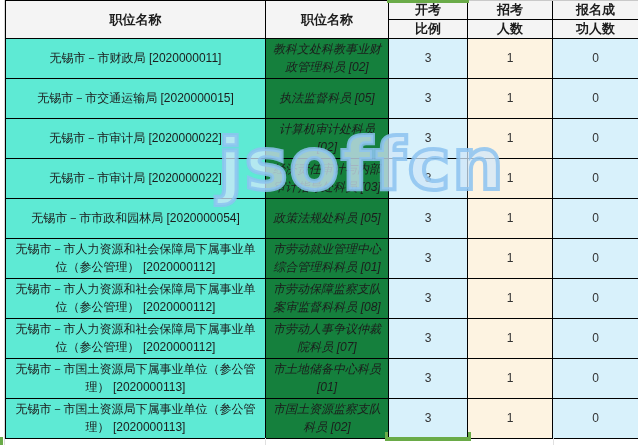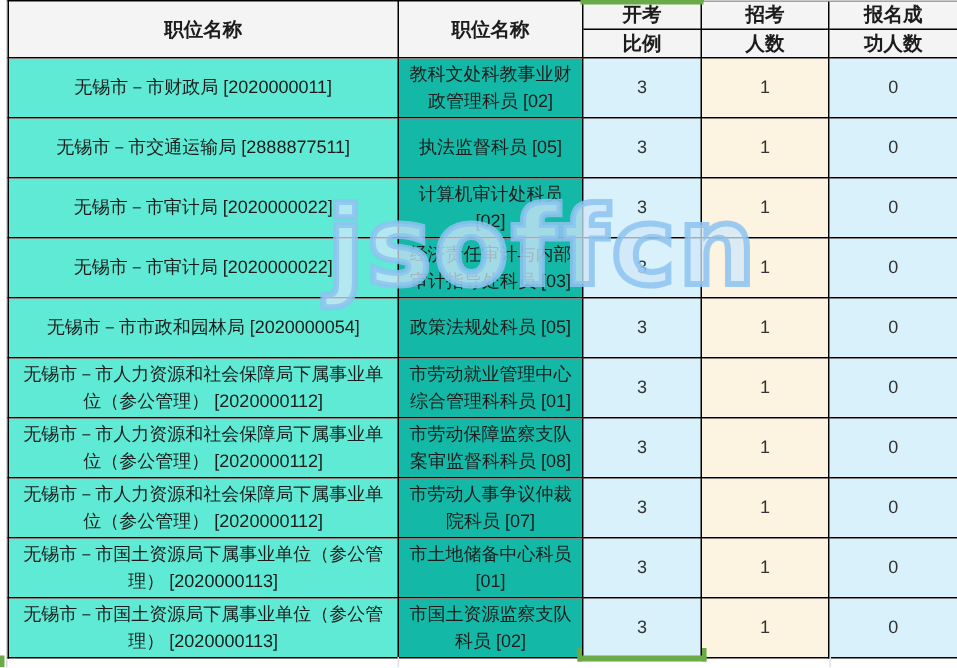--- a/index.html
+++ b/index.html
@@ -16,21 +16,21 @@
     border-collapse:collapse;table-layout:fixed;width:633px;
     border-top:1px solid #9a9a9a;
   }
   th,td{border:1px solid #000;overflow:hidden;}
   thead th{
     background:#f4f4f4;font-weight:bold;font-size:13px;text-align:center;
     height:18px;padding:0 2px;
   }
   tbody td{height:39px;text-align:center;font-size:12px;line-height:1.45;padding:0 4px;}
   td.c0{background:#5eead4;}
-  td.c1{background:#14b8a6;}
+  td.c1{background:#15803d;font-style:italic;}
   td.c2{background:#d8f1fb;font-size:12px;color:#333;}
   td.c3{background:#fdf3e1;font-size:12px;color:#333;}
   td.c4{background:#d8f1fb;font-size:12px;color:#333;}
   
   .green-top{position:absolute;left:387px;top:0;width:82px;height:3px;background:#6aab48;}
   .green-bottom{position:absolute;left:385px;top:437px;width:86px;height:4px;background:#6aab48;}
   .green-nub-l{position:absolute;left:385px;top:432px;width:3px;height:9px;background:#6aab48;}
   .green-nub-r{position:absolute;left:468px;top:432px;width:3px;height:9px;background:#6aab48;}
   .green-corner{position:absolute;left:0;top:437px;width:3px;height:8px;background:#6aab48;}
   .gray-topline{position:absolute;left:469px;top:0;width:169px;height:1px;background:#c9c9c9;}
@@ -78,21 +78,21 @@
       </thead>
       <tbody>
           <tr>
             <td class="c0">无锡市－市财政局 [2020000011]</td>
             <td class="c1">教科文处科教事业财政管理科员 [02]</td>
             <td class="c2">3</td>
             <td class="c3">1</td>
             <td class="c4">0</td>
           </tr>
           <tr>
-            <td class="c0">无锡市－市交通运输局 [2888877511]</td>
+            <td class="c0">无锡市－市交通运输局 [2020000015]</td>
             <td class="c1">执法监督科员 [05]</td>
             <td class="c2">3</td>
             <td class="c3">1</td>
             <td class="c4">0</td>
           </tr>
           <tr>
             <td class="c0">无锡市－市审计局 [2020000022]</td>
             <td class="c1">计算机审计处科员 [02]</td>
             <td class="c2">3</td>
             <td class="c3">1</td>

